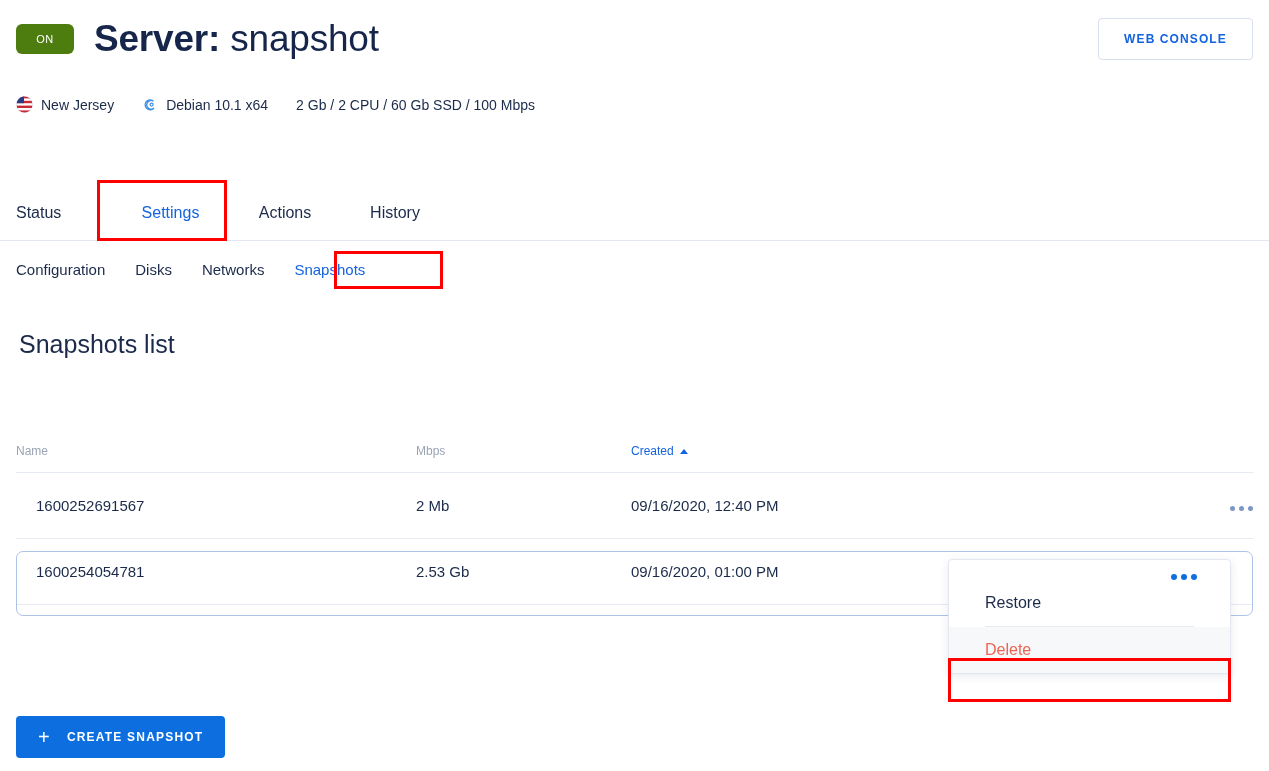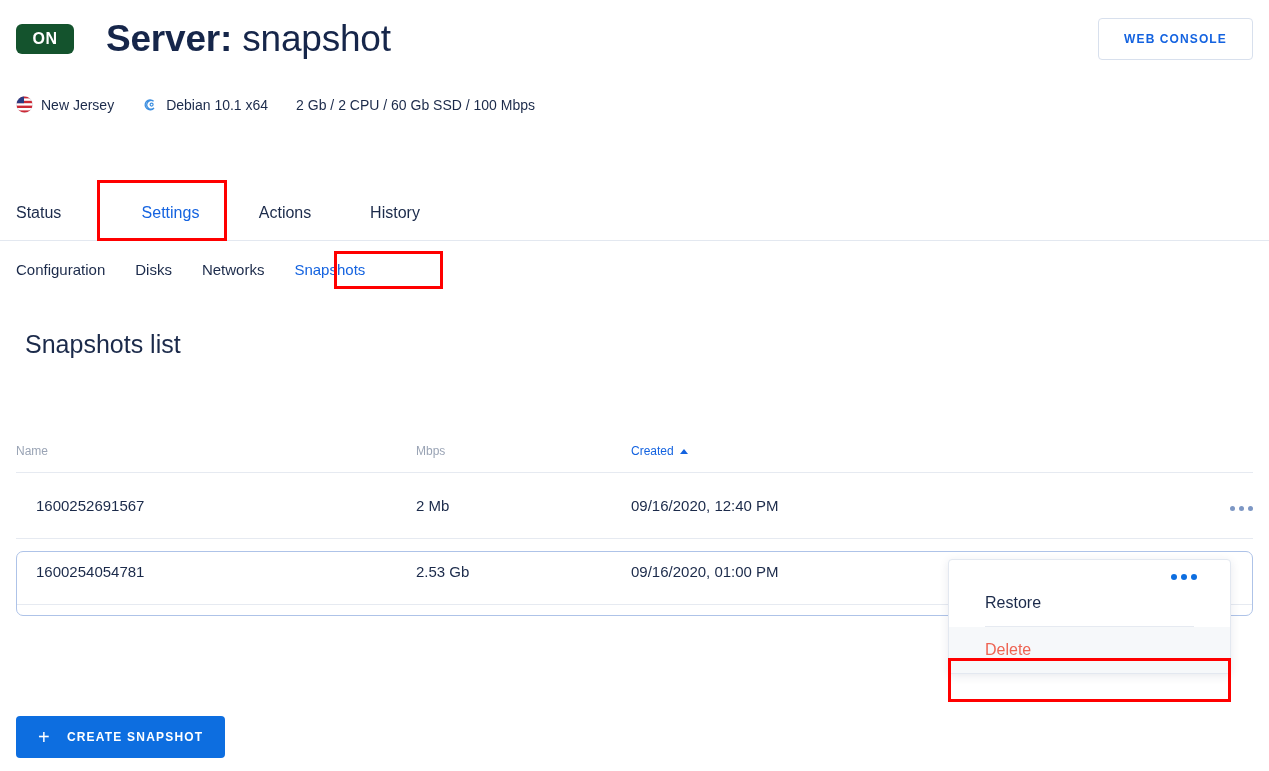--- a/index.html
+++ b/index.html
@@ -29,29 +29,29 @@
     align-items: center;
   }
 
   .power-badge {
     display: inline-flex;
     align-items: center;
     justify-content: center;
     width: 58px;
     height: 30px;
     border-radius: 6px;
-    background: #14532d;
+    background: #4d7c0f;
     color: #ffffff;
-    font-size: 16px;
-    font-weight: bold;
+    font-size: 11px;
+    font-weight: normal;
     letter-spacing: 0.6px;
   }
 
   .server-title {
-    margin-left: 32px;
+    margin-left: 20px;
     font-size: 37px;
     font-weight: normal;
     color: #16264a;
     white-space: nowrap;
     letter-spacing: -0.2px;
   }
   .server-title .title-label { font-weight: bold; }
   .server-title .title-name { font-weight: normal; }
 
   .web-console-btn {
@@ -131,21 +131,21 @@
     white-space: nowrap;
     padding: 6px 0;
   }
   .tab-secondary + .tab-secondary { margin-left: 30px; }
   .tab-secondary.active { color: #1463e0; }
 
   
   .section-title {
     position: absolute;
     top: 330px;
-    left: 25px;
+    left: 19px;
     font-size: 25px;
     font-weight: normal;
     color: #1b2a4a;
   }
 
   
   .table-wrap {
     position: absolute;
     top: 436px;
     left: 16px;

